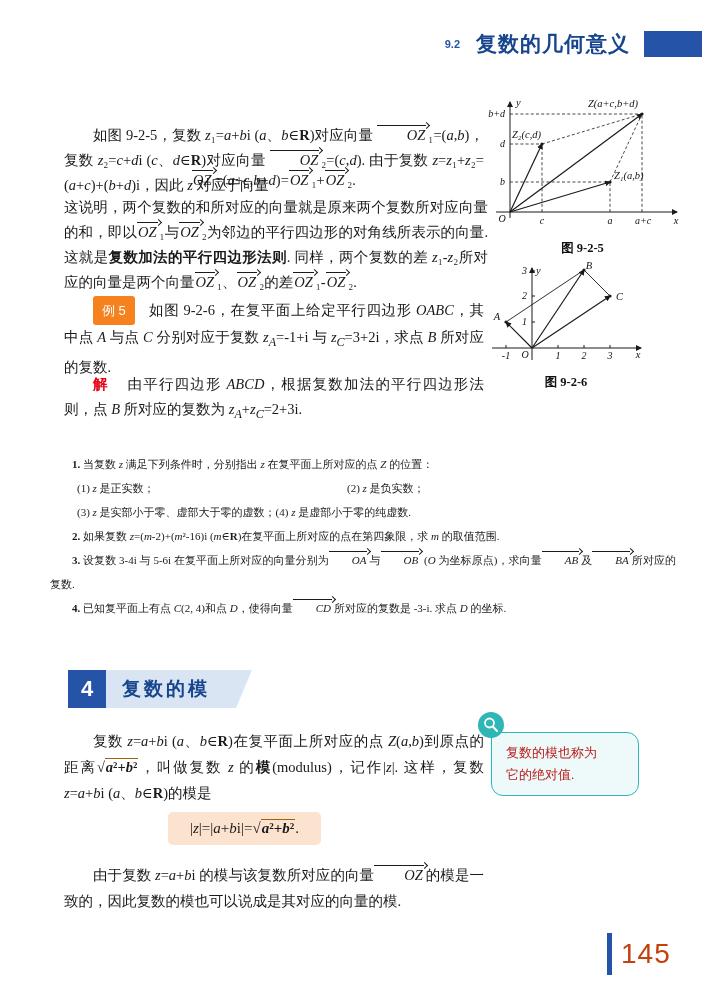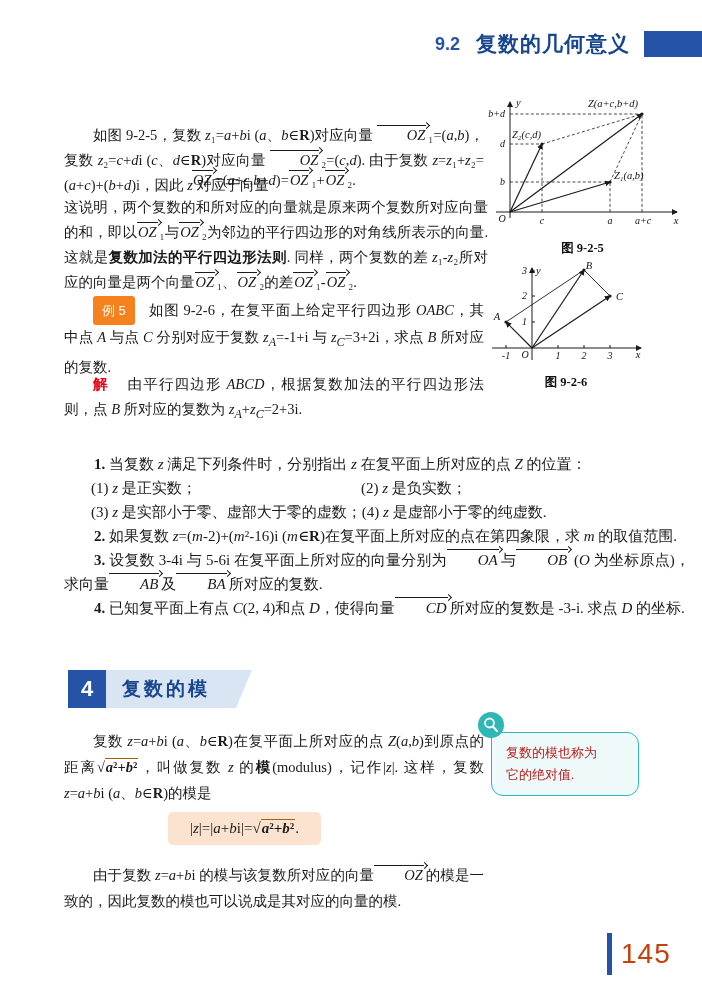--- a/index.html
+++ b/index.html
@@ -12,21 +12,21 @@
     color: #1a1a1a;
     overflow: hidden;
   }
 
   
   .page-header {
     position: absolute; top: 30px; right: 0;
     display: flex; align-items: center;
   }
   .sec-num {
-    color: #2553a8; font-weight: bold; font-size: 18px;
+    color: #2553a8; font-weight: bold; font-size: 11px;
     font-family: "Liberation Sans", sans-serif; margin-right: 16px;
   }
   .sec-title {
     color: #17468f; font-weight: bold; font-size: 21px; letter-spacing: 1px;
   }
   .header-block {
     display: inline-block; width: 58px; height: 26px;
     background: #2553a8; margin-left: 14px;
   }
 
@@ -58,21 +58,21 @@
     padding: 2px 9px; border-radius: 3px; margin-right: 10px; text-indent: 0;
   }
   .solve { color: #e60012; font-weight: bold; margin-right: 14px; }
 
   
   .ex-header {
     position: absolute; left: 64px; top: 422px; width: 626px;
     border-bottom: 3.5px solid #a8cc3f; padding-bottom: 6px;
   }
   .ex-title { font-weight: bold; font-size: 15.5px; color: #111; letter-spacing: 1px; }
-  .ex-body { position: absolute; left: 64px; top: 452px; width: 626px; font-size: 15px; line-height: 24px; }
+  .ex-body { position: absolute; left: 50px; top: 452px; width: 626px; font-size: 11px; line-height: 24px; }
   .ex-item { margin: 0; text-align: justify; }
   .ex-subrow { display: flex; padding-left: 27px; }
   .ex-subrow .sub1 { width: 270px; }
   .sub-indent { padding-left: 27px; }
 
   
   .s4-header { position: absolute; left: 68px; top: 670px; display: flex; align-items: center; }
   .s4-num {
     display: inline-block; width: 38px; height: 38px; background: #2553a8;
     color: #fff; font-size: 22px; font-weight: bold; text-align: center; line-height: 38px;

